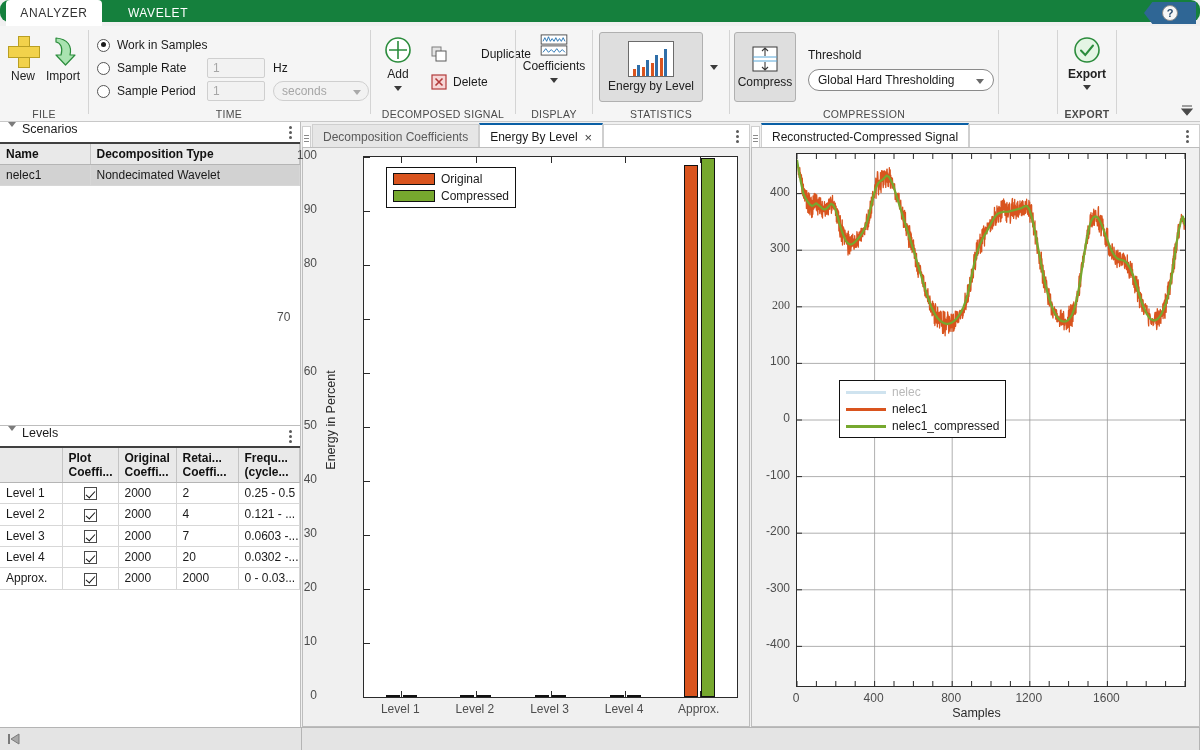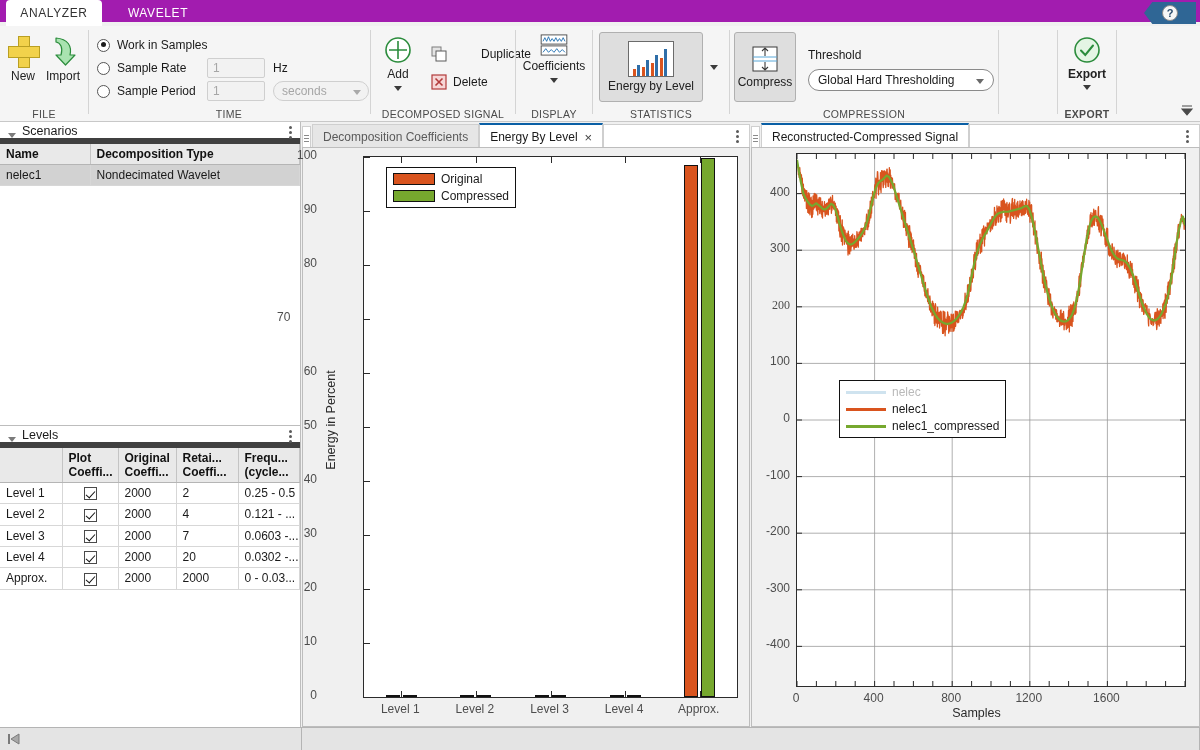--- a/index.html
+++ b/index.html
@@ -10,21 +10,22 @@
     font-family: "Liberation Sans", sans-serif;
     font-size: 12px;
     color: #1a1a1a;
     background: #f0f0f0;
   }
   .app { position: relative; width: 1200px; height: 750px; }
 
   
   .tabstrip {
     position: absolute; top: 0; left: 0; width: 1200px; height: 22px;
-    background: #a21caf;
+    background: #15803d;
+    border-radius: 9px;
   }
   .app-tab {
     position: absolute; top: 0; height: 26px;
     display: flex; align-items: center; justify-content: center;
     color: #ffffff; font-size: 12px; letter-spacing: .6px;
     cursor: default;
   }
   .app-tab.active {
     background: #ffffff; color: #333333;
     border-top-left-radius: 4px; border-top-right-radius: 4px;
@@ -147,22 +148,22 @@
     width: 14px; height: 14px; cursor: default;
   }
 
   
   .leftpanel {
     position: absolute; left: 0; top: 122px; width: 301px; height: 605px;
     background: #ffffff; border-right: 1px solid #bdbdbd;
   }
   .panel-head {
     height: 22px; background: #ffffff;
-    display: flex; align-items: flex-end;
-    border-bottom: 6px solid #404040;
+    display: flex; align-items: flex-start;
+    border-bottom: 2px solid #404040;
     position: relative;
   }
   .panel-head .tri {
     margin: 0 6px 0 8px;
     border-left: 4.5px solid transparent; border-right: 4.5px solid transparent;
     border-top: 5px solid #7b7b7b;
   }
   .panel-head .ptitle { font-size: 12.5px; color: #1a1a1a; }
   .kebab {
     position: absolute; right: 8px; top: 4px;

